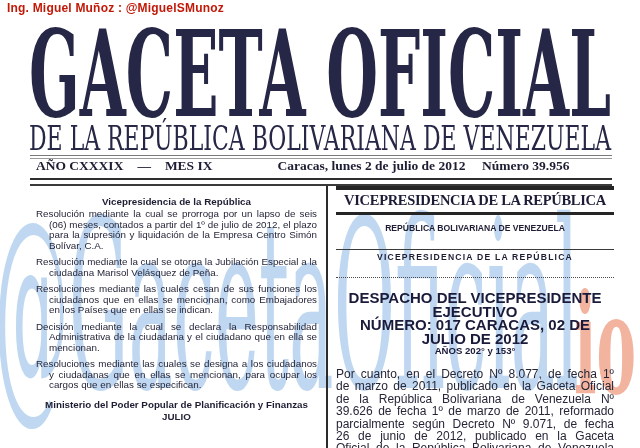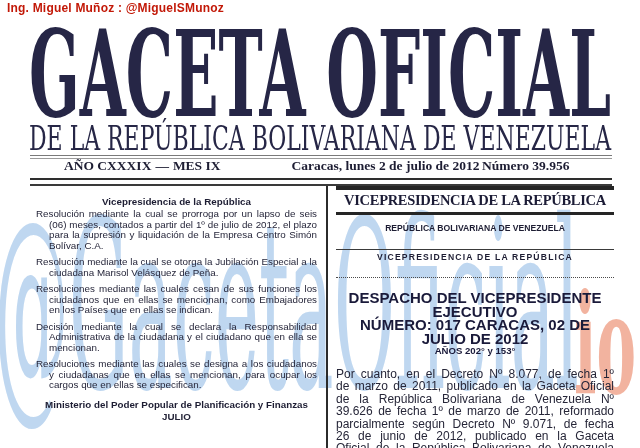--- a/index.html
+++ b/index.html
@@ -25,21 +25,21 @@
             border-top:2px solid #2e2e2e; border-bottom:2px solid #3a3a3a; z-index:2; }
   .divider { position:absolute; left:326px; top:186px; bottom:0; width:2px;
              background:#2b2b2b; z-index:2; }
   
   .dateline {
     position:absolute; left:36px; right:33px; top:158px; z-index:2;
     display:flex; align-items:center;
     font-family:"Liberation Serif", serif; font-weight:bold; font-size:13.5px;
     color:#1d1d33;
   }
-  .dateline .dl-left  { width:225px; display:flex; gap:4px;margin-left:28px; }
+  .dateline .dl-left  { width:225px; display:flex; gap:14px; }
   .dateline .dl-center{ flex:1; text-align:center; }
   .dateline .dl-right { width:125px; }
   
   .col-left {
     position:absolute; left:36px; top:188px; width:281px; z-index:2;
     font-size:9.8px; line-height:10.5px; text-align:justify; color:#26263a;
   }
   .sumario {
     text-align:center; font-family:"Liberation Serif", serif;
     font-weight:bold; font-size:14.5px; letter-spacing:1.5px;

